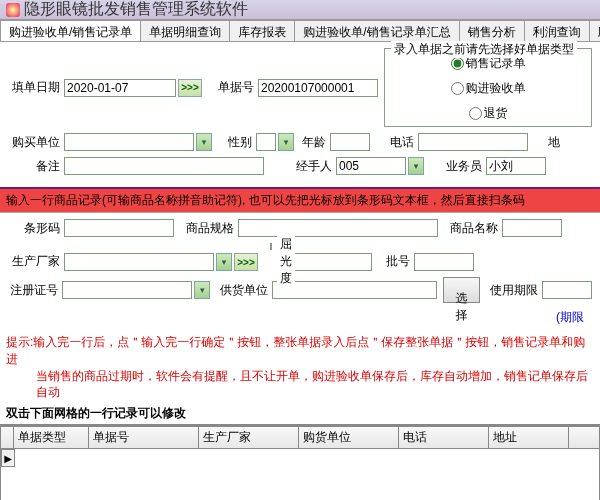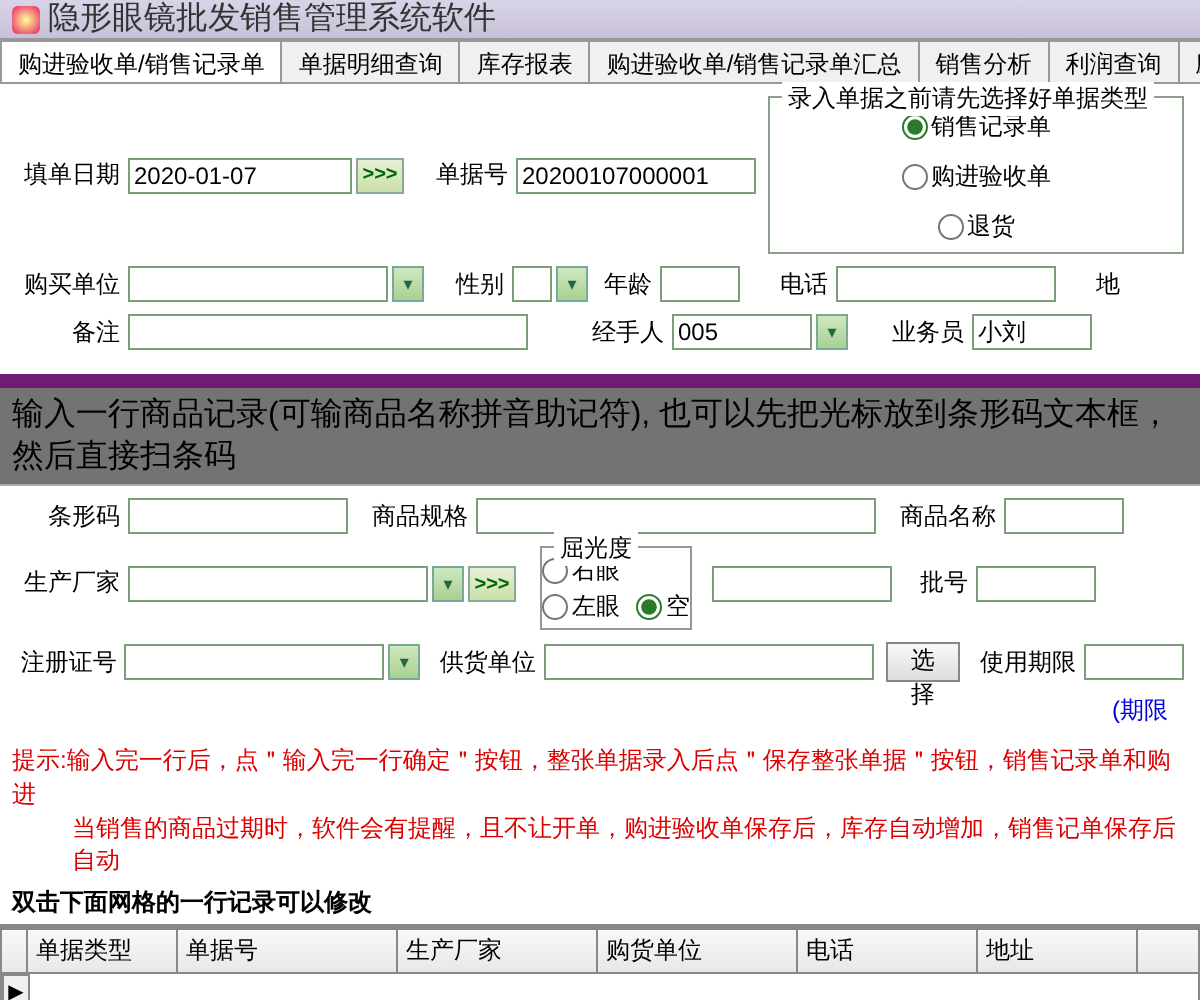--- a/index.html
+++ b/index.html
@@ -15,32 +15,32 @@
 .label.right { text-align: right; display: inline-block; }
 input[type="text"] { border: 1px solid #7a9e7a; height: 18px; padding: 0 2px; font-size: 12px; background: #fff; }
 .btn-go { width: 24px; height: 18px; background: linear-gradient(#e8f0d8, #c8e0a8); border: 1px solid #8a9; font-size: 10px; cursor: pointer; color: #060; font-weight: bold; }
 .dropdown-btn { width: 16px; height: 18px; background: linear-gradient(#d0e8c0, #a8d090); border: 1px solid #7a9; cursor: pointer; display: inline-flex; align-items: center; justify-content: center; }
 .dropdown-btn::after { content: "▾"; font-size: 9px; color: #264; }
 .group-box { position: relative; border: 1px solid #8a9e8a; padding: 6px 8px 4px; }
 .group-title { position: absolute; top: -8px; left: 6px; background: #fff; padding: 0 3px; font-size: 12px; }
 .radio-row { display: flex; gap: 8px; align-items: center; flex-direction: column; }
 .radio-item { display: flex; align-items: center; gap: 2px; white-space: nowrap; }
 input[type="radio"] { width: 13px; height: 13px; accent-color: #2a7a2a; }
-.section-bar { background: #737373; border-top: 7px solid #701a75; border-bottom: 1px solid #aaa; padding: 3px 6px; font-size: 16px; }
+.section-bar { background: #ef4444; border-top: 2px solid #701a75; border-bottom: 1px solid #aaa; padding: 3px 6px; font-size: 12px; }
 .hint-area { padding: 2px 6px; font-size: 12px; line-height: 1.4; }
 .hint-red { color: #d00; }
 .hint-blue { color: #d00; }
 .grid-hint { padding: 2px 6px; font-size: 12px; border-bottom: 1px solid #888; font-weight: bold; }
 .grid { border-top: 1px solid #888; }
 .grid-header { display: flex; background: #f0f0f0; }
 .grid-header .cell { border: 1px solid #888; border-left: none; padding: 2px 4px; background: linear-gradient(#f8f8f8, #e8e8e8); font-size: 12px; white-space: nowrap; overflow: hidden; }
 .grid-header .cell:first-child { border-left: 1px solid #888; }
 .grid-body { height: 130px; background: #fff; border-left: 1px solid #888; border-right: 1px solid #888; position: relative; }
 .row-marker { position: absolute; left: 0; top: 0; width: 14px; height: 18px; border: 1px solid #888; background: #f0f0f0; display: flex; align-items: center; justify-content: center; font-size: 10px; }
-.btn-select { height: 20px; padding: 0 6px; border: 1px solid #888; background: linear-gradient(#f8f8f8, #ddd); cursor: pointer; font-size: 12px; }
+.btn-select { height: 20px; padding: 12px 6px; border: 1px solid #888; background: linear-gradient(#f8f8f8, #ddd); cursor: pointer; font-size: 12px; }
 .period-limit { color: #00d; text-align: right; padding-right: 8px; }
 </style>
 </head>
 <body>
 
 <div class="titlebar">
   <div class="title-icon"></div>
   <span>隐形眼镜批发销售管理系统软件</span>
 </div>
 
@@ -117,38 +117,20 @@
     <input type="text" style="width: 60px;">
   </div>
 
   <div class="row" style="align-items:flex-start">
     <span class="label right" style="width:52px;padding-top:10px">生产厂家</span>
     <input type="text" style="width: 150px; margin-top: 10px;">
     <span class="dropdown-btn" style="margin-top:10px"></span>
     <button class="btn-go" style="margin-top:10px">&gt;&gt;&gt;</button>
     <div class="group-box" style="margin-left:10px;padding:3px 0 2px">
       <div class="group-title">屈光度</div>
-      <div class="radio-row" style="flex-direction:column;align-items:flex-start;gap:1px">
-        <div style="display:flex;gap:8px">
-          <label class="radio-item">
-              <input type="radio" name="dp" style="">
-              <span>右眼</span>
-            </label>
-        </div>
-        <div style="display:flex;gap:8px">
-          <label class="radio-item">
-              <input type="radio" name="dp" style="">
-              <span>左眼</span>
-            </label>
-          <label class="radio-item">
-              <input type="radio" name="dp" checked="" style="">
-              <span>空</span>
-            </label>
-        </div>
-      </div>
     </div>
     <input type="text" style="width: 90px; margin-top: 10px; margin-left: 8px;">
     <span class="label" style="margin-left:12px;padding-top:10px">批号</span>
     <input type="text" style="width: 60px; margin-top: 10px;">
   </div>
 
   <div class="row">
     <span class="label right" style="width:52px">注册证号</span>
     <input type="text" style="width: 130px;">
     <span class="dropdown-btn"></span>

